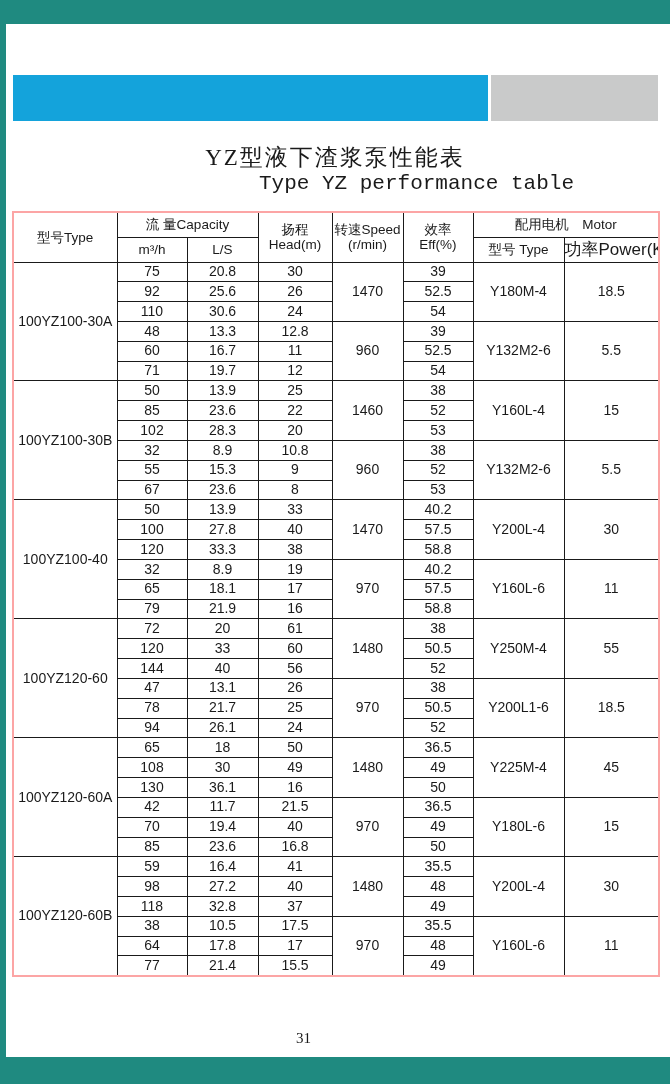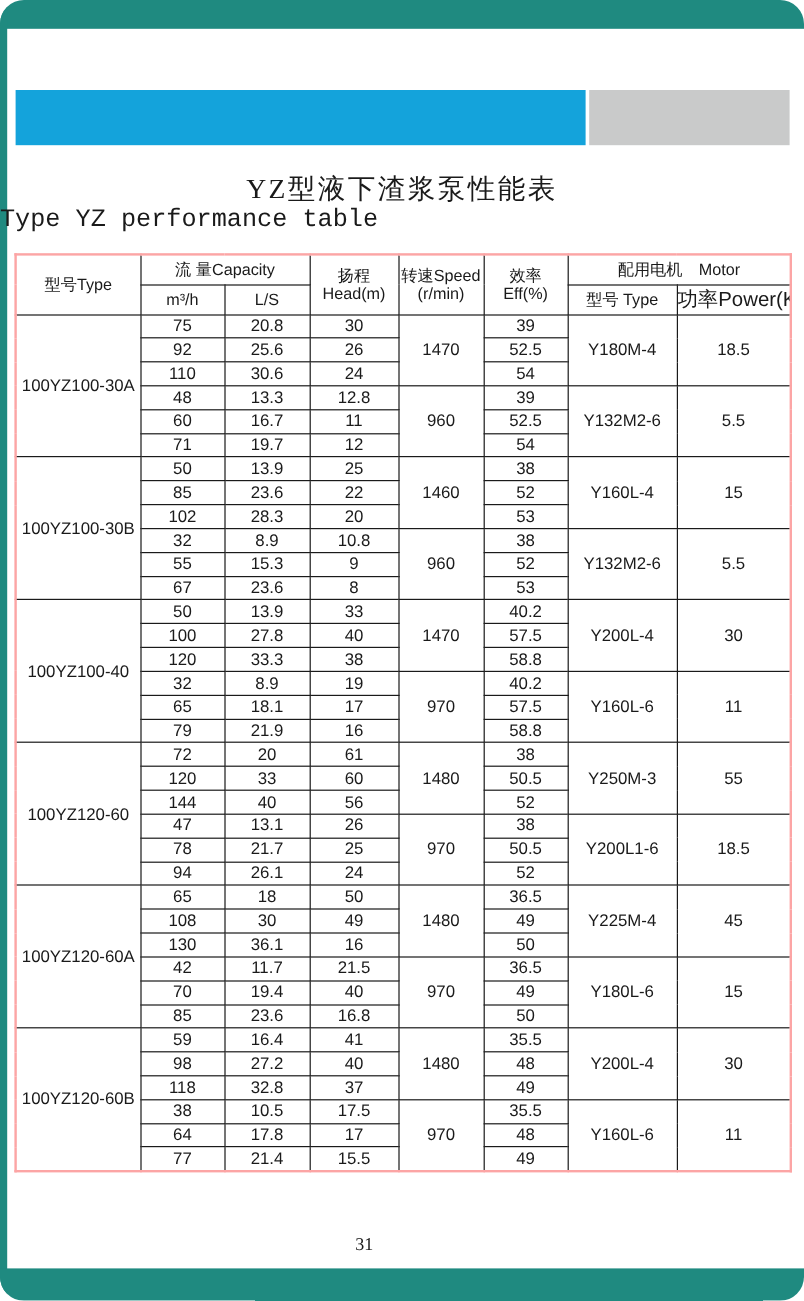--- a/index.html
+++ b/index.html
@@ -1,27 +1,27 @@
 <!DOCTYPE html>
 <html><head>
 <meta charset="utf-8">
 <style>
   html,body{margin:0;padding:0;background:#fff;}
   .page{position:relative;width:670px;height:1084px;background:#ffffff;
-        font-family:"Liberation Sans",sans-serif;color:#1a1a1a;overflow:hidden;border-radius:20px;}
+        font-family:"Liberation Sans",sans-serif;color:#1a1a1a;overflow:hidden;}
 
   .bar-top{position:absolute;left:0;top:0;width:670px;height:24px;background:#1F8A80;}
   .strip-left{position:absolute;left:0;top:0;width:6px;height:1084px;background:#1F8A80;}
   .bar-bottom{position:absolute;left:0;top:1057px;width:670px;height:27px;background:#1F8A80;}
   .bar-blue{position:absolute;left:13px;top:75px;width:475px;height:46px;background:#14A3DB;}
   .bar-gray{position:absolute;left:491px;top:75px;width:167px;height:46px;background:#C9CACA;}
 
   .title-cn{position:absolute;left:0;top:142px;width:670px;text-align:center;
             font-family:"Liberation Serif",serif;font-size:23px;letter-spacing:2px;}
-  .title-en{position:absolute;left:0;top:172px;width:574px;text-align:left;
+  .title-en{position:absolute;left:0;top:172px;width:574px;text-align:right;
             font-family:"Liberation Mono",monospace;font-size:21px;}
 
   table.perf{position:absolute;left:12px;top:211px;width:646px;
              border-collapse:collapse;table-layout:fixed;border:2px solid #fca5a5;}
   .perf th,.perf td{border:1px solid #1a1a1a;text-align:center;vertical-align:middle;
              padding:0;font-weight:normal;font-size:14px;line-height:1.12;overflow:hidden;
              white-space:nowrap;}
   .perf thead tr{height:25px;}
   .perf thead th{font-size:13.5px;}
   .perf tbody tr{height:19.83px;}
@@ -213,21 +213,21 @@
           <td>16</td>
           <td>58.8</td>
         </tr>
         <tr>
           <td rowspan="6" class="model-cell">100YZ120-60</td>
           <td>72</td>
           <td>20</td>
           <td>61</td>
           <td rowspan="3" class="speed-cell">1480</td>
           <td>38</td>
-          <td rowspan="3" class="motor-cell">Y250M-3</td>
+          <td rowspan="3" class="motor-cell">Y250M-4</td>
           <td rowspan="3" class="power-cell">55</td>
         </tr>
         <tr>
           <td>120</td>
           <td>33</td>
           <td>60</td>
           <td>50.5</td>
         </tr>
         <tr>
           <td>144</td>

